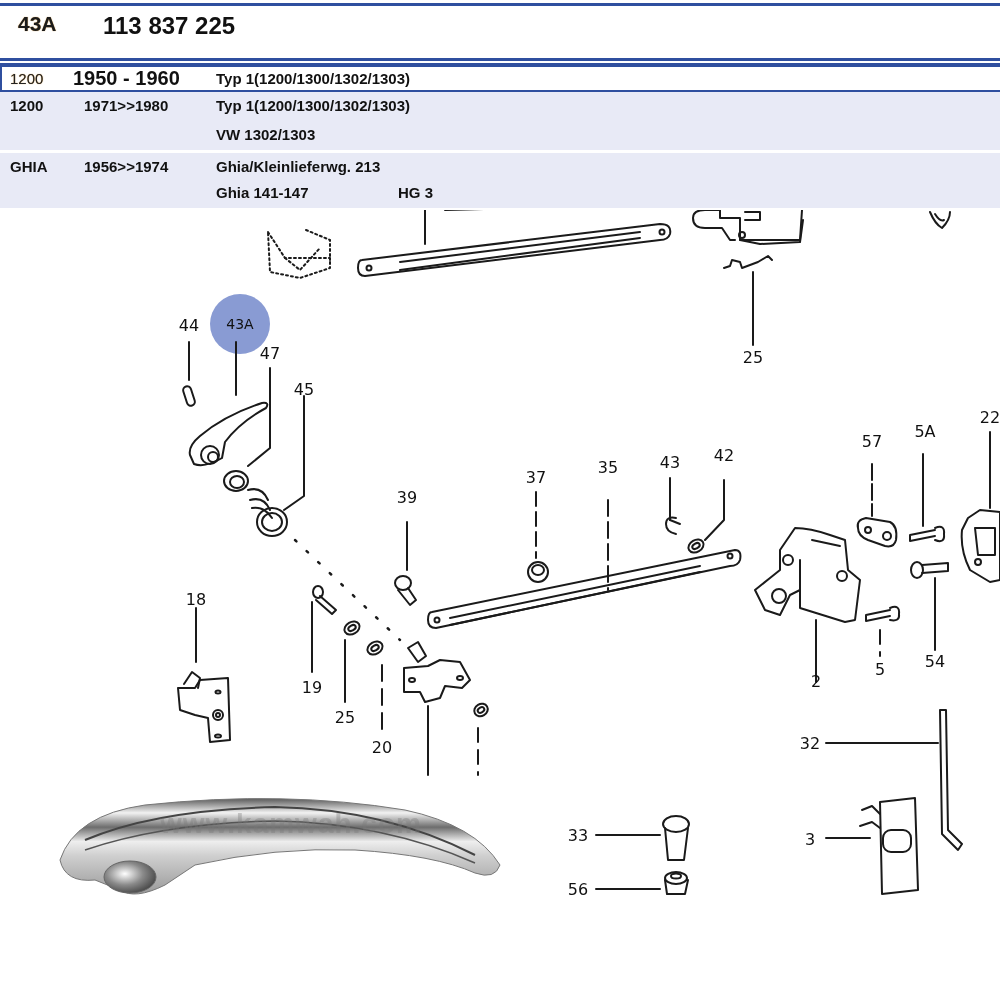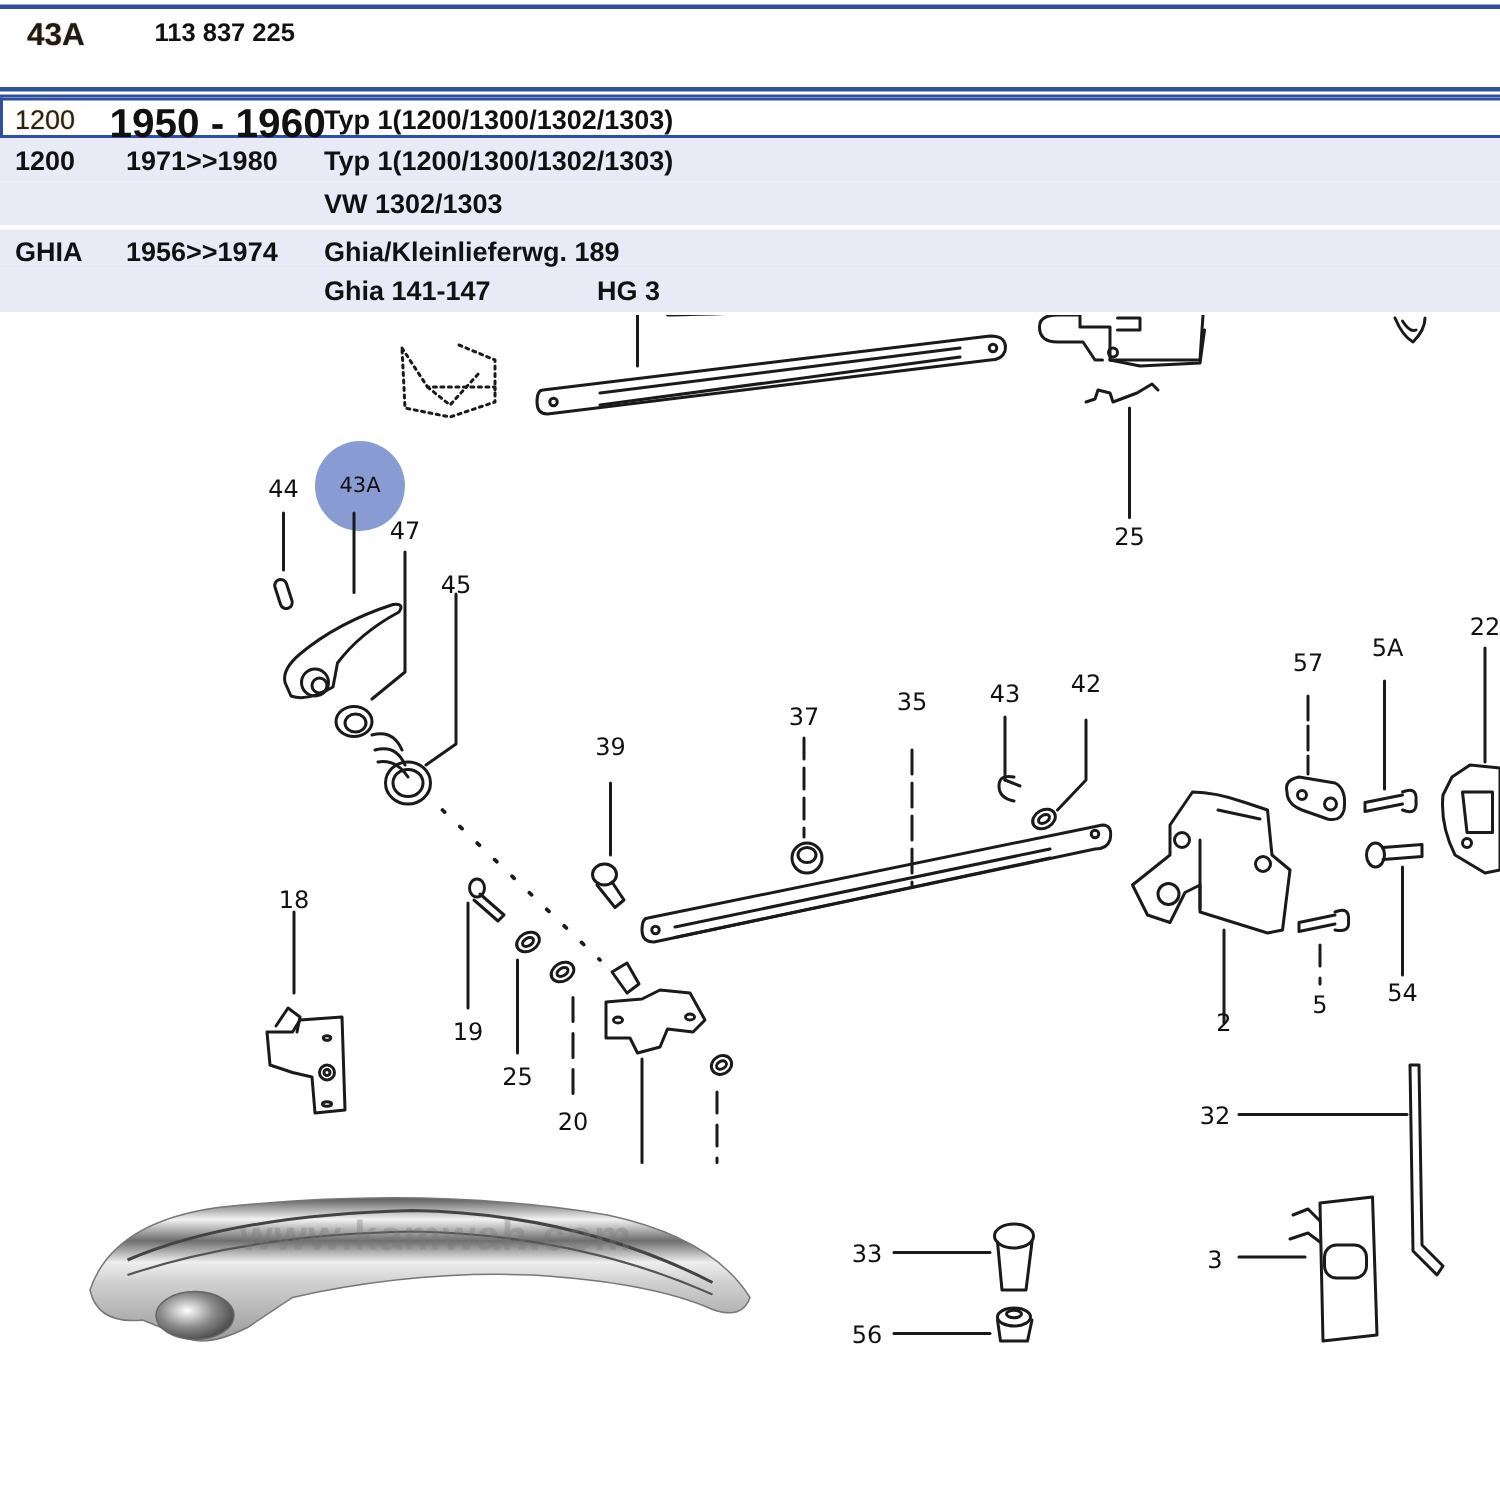--- a/index.html
+++ b/index.html
@@ -3,36 +3,36 @@
 <meta charset="utf-8">
 <style>
   * { box-sizing: border-box; margin: 0; padding: 0; }
   html, body { width: 1000px; height: 1000px; background: #ffffff; overflow: hidden; }
   body { position: relative; font-family: "Liberation Sans", sans-serif; color: #111; }
 
   
   .top-rule { position: absolute; left: 0; top: 3px; width: 1000px; height: 3px; background: #2f4f9f; }
   .title-bar { position: absolute; left: 0; top: 6px; width: 1000px; height: 52px; background: #fff; }
   .title-bar .pos { position: absolute; left: 18px; top: 6px; font-size: 21px; font-weight: bold; color: #1b1b1b; text-shadow: 0 0 1px #c88a2e; }
-  .title-bar .partno { position: absolute; left: 103px; top: 6px; font-size: 17px; font-weight: bold; }
+  .title-bar .partno { position: absolute; left: 103px; top: 6px; font-size: 24px; font-weight: bold; }
   .title-bar .name { position: absolute; left: 355px; top: 6px; font-size: 21px; font-weight: bold; }
   .mid-rule-1 { position: absolute; left: 0; top: 58px; width: 1000px; height: 3px; background: #2f4f9f; }
   .mid-rule-2 { position: absolute; left: 0; top: 63px; width: 1000px; height: 2px; background: #2f4f9f; }
 
   
   .apps { position: absolute; left: 0; top: 65px; width: 1000px; }
   .app-row { position: relative; width: 1000px; height: 29px; background: #e8eaf6; }
   .app-row.sel { background: #fff; border: 2px solid #2f4f9f; border-right: none; height: 27px; }
   .app-row.gap { border-top: 3px solid #fff; text-align: right; }
-  .app-row span { position: absolute; top: 5px; font-size: 18px; font-weight: bold; white-space: nowrap; }
+  .app-row span { position: absolute; top: 5px; font-size: 15px; font-weight: bold; white-space: nowrap; }
   .app-row.sel span { top: 3px; }
   .app-row .c-model { left: 10px; }
   .app-row.sel .c-model { left: 8px; font-weight: normal; color: #222; text-shadow: 0 0 1px #c88a2e; }
   .app-row .c-years { left: 84px; }
-  .app-row.sel .c-years { left: 71px; font-size: 27px; top: 0px; }
+  .app-row.sel .c-years { left: 71px; font-size: 20px; top: 0px; }
   .app-row .c-desc { left: 216px; }
   .app-row.sel .c-desc { left: 214px; }
   .app-row .c-extra { left: 398px; }
 
   
   .diagram { position: absolute; left: 0; top: 210px; width: 876px; height: 790px; }
   .diagram svg { position: absolute; left: 0; top: 0; }
   .callout { position: absolute; font-size: 16px; color: #111; font-family: "DejaVu Sans", sans-serif; transform: translateX(-50%); white-space: nowrap; }
   .highlight { position: absolute; left: 210px; top: 84px; width: 60px; height: 60px; border-radius: 50%; background: #8396d1; opacity: 0.95; }
 
@@ -61,21 +61,21 @@
     <span class="c-model">1200</span>
     <span class="c-years">1971&gt;&gt;1980</span>
     <span class="c-desc">Typ 1(1200/1300/1302/1303)</span>
   </div>
   <div class="app-row">
     <span class="c-desc">VW 1302/1303</span>
   </div>
   <div class="app-row gap">
     <span class="c-model">GHIA</span>
     <span class="c-years">1956&gt;&gt;1974</span>
-    <span class="c-desc">Ghia/Kleinlieferwg. 189</span>
+    <span class="c-desc">Ghia/Kleinlieferwg. 213</span>
   </div>
   <div class="app-row">
     <span class="c-desc">Ghia 141-147</span>
     <span class="c-extra">HG 3</span>
   </div>
 </div>
 
 <div class="diagram">
   <div class="highlight"></div>
 

